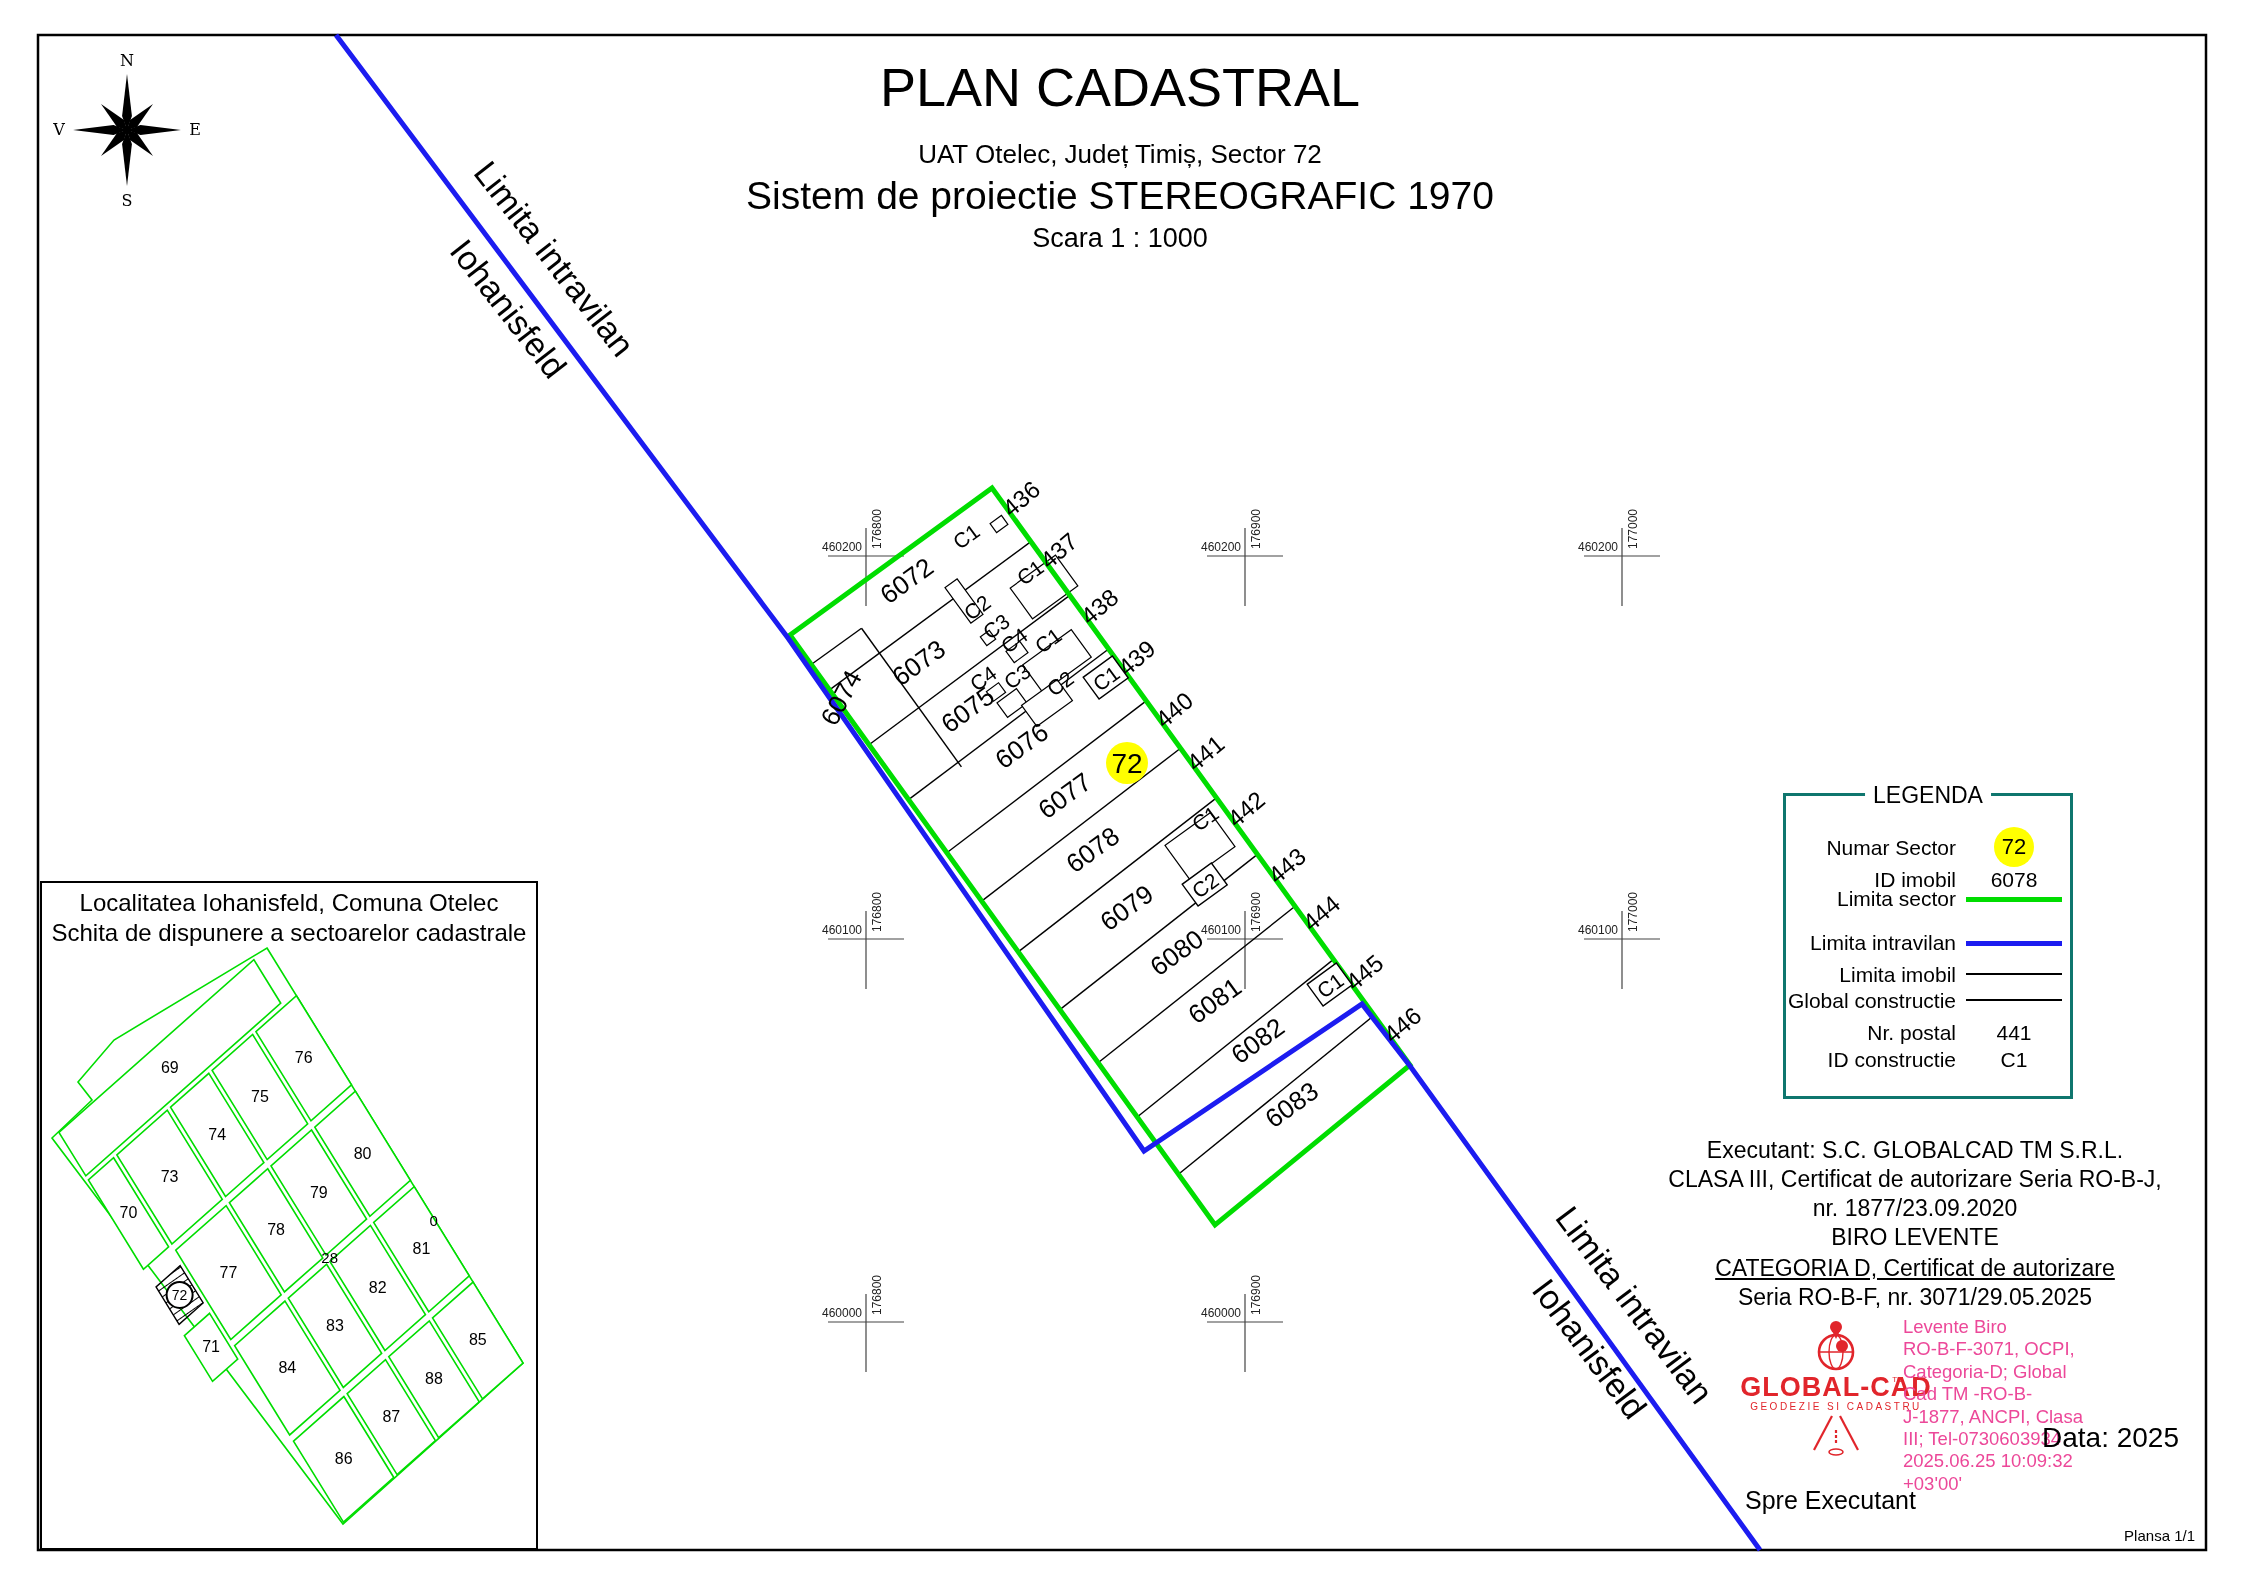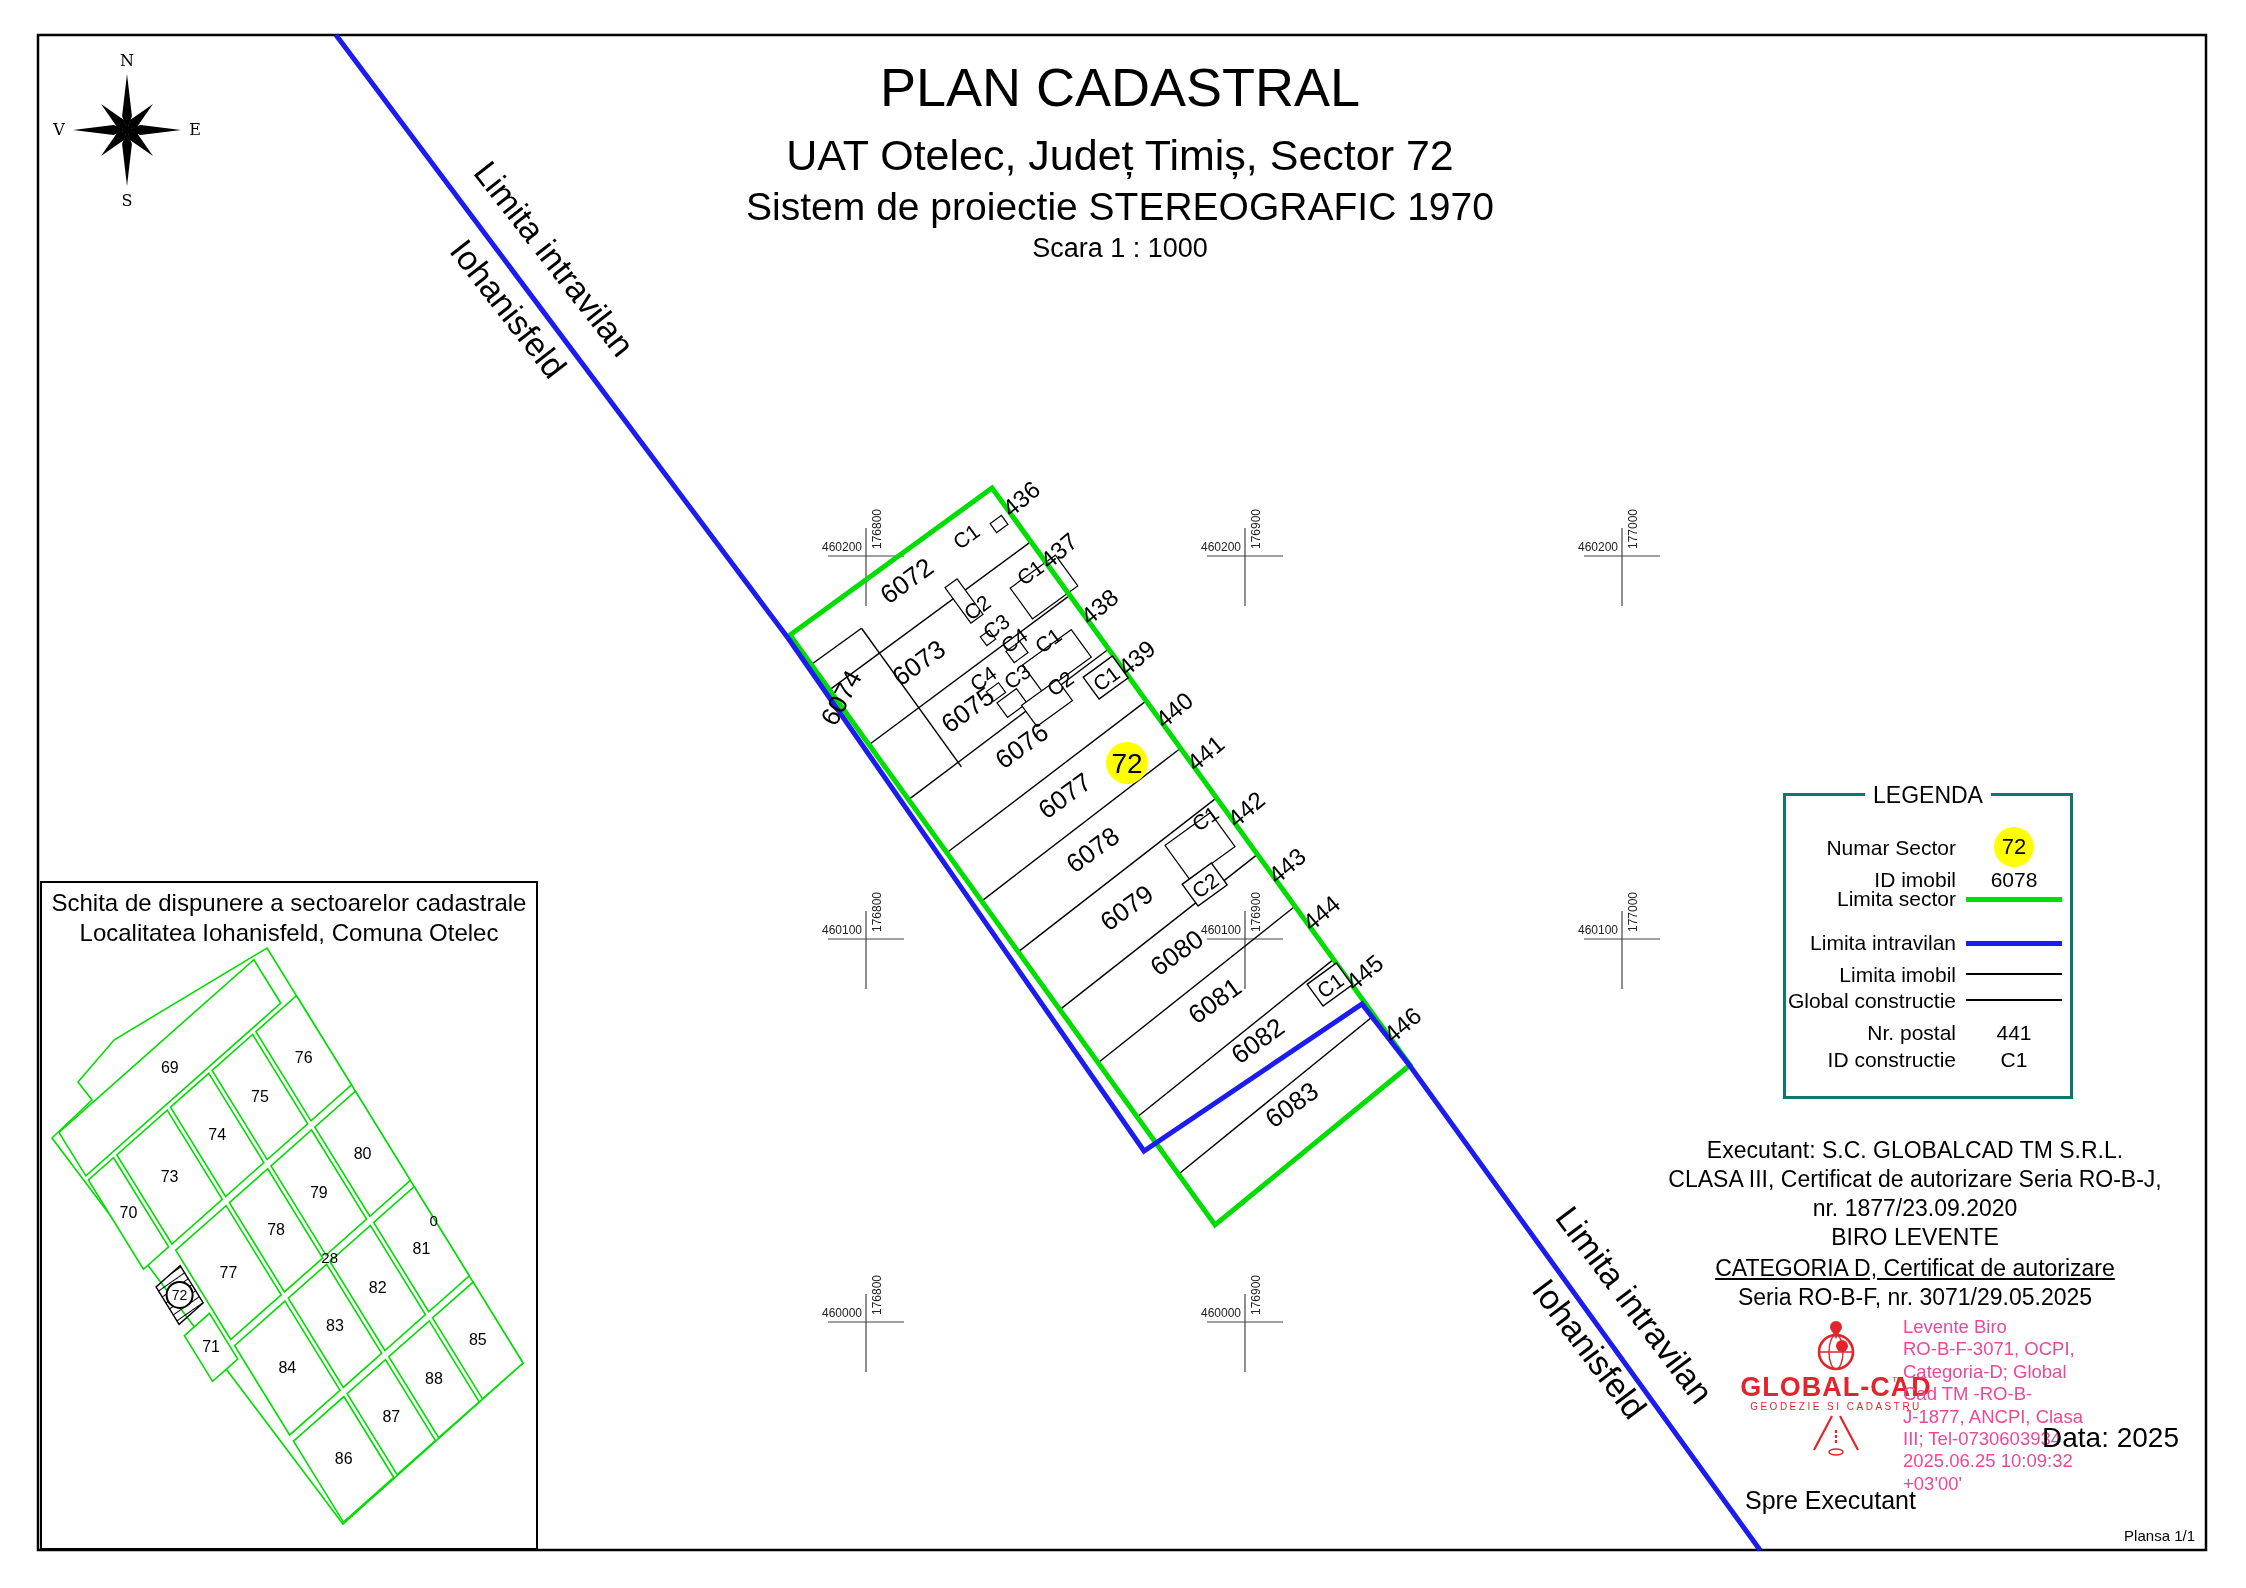--- a/index.html
+++ b/index.html
@@ -2,21 +2,21 @@
 <html><head>
 <meta charset="utf-8">
 <style>
   html,body{margin:0;padding:0;background:#fff;}
   .page{position:relative;width:2246px;height:1588px;background:#fff;overflow:hidden;
         font-family:"Liberation Sans",sans-serif;color:#000;}
   #map{position:absolute;left:0;top:0;}
   .ov{position:absolute;}
   .titles{left:620px;top:56px;width:1000px;text-align:center;line-height:1.15;}
   .t1{font-size:54px;}
-  .t2{font-size:43px;margin-top:13px;}
+  .t2{font-size:26px;margin-top:22px;}
   .t3{font-size:39px;margin-top:4px;}
   .t4{font-size:27px;margin-top:4px;}
   .legend{left:1783px;top:793px;width:284px;height:300px;border:3px solid #0f766e;background:transparent;}
   .legend .ltitle{position:absolute;left:50%;top:-14px;transform:translateX(-50%);
         background:#fff;padding:0 8px;font-size:23px;white-space:nowrap;}
   .lrow{position:absolute;left:0;height:30px;width:100%;}
   .lrow .lbl{position:absolute;left:0;width:170px;text-align:right;font-size:21px;top:3px;white-space:nowrap;}
   .lrow .val{position:absolute;left:178px;width:100px;text-align:center;font-size:21px;top:3px;}
   .lrow .badge{position:absolute;left:208px;top:-6px;width:40px;height:40px;border-radius:50%;
         text-align:center;line-height:40px;font-size:22px;}
@@ -341,17 +341,17 @@
       <div>III; Tel-0730603934</div>
       <div>2025.06.25 10:09:32</div>
       <div>+03'00'</div>
     </div>
 
   <div class="ov spre">Spre Executant</div>
   <div class="ov data">Data: 2025</div>
   <div class="ov plansa">Plansa 1/1</div>
 
   <div class="ov insettitle">
+    <div>Localitatea Iohanisfeld, Comuna Otelec</div>
     <div>Schita de dispunere a sectoarelor cadastrale</div>
-    <div>Localitatea Iohanisfeld, Comuna Otelec</div>
   </div>
 
 </div>
 
 </body></html>

